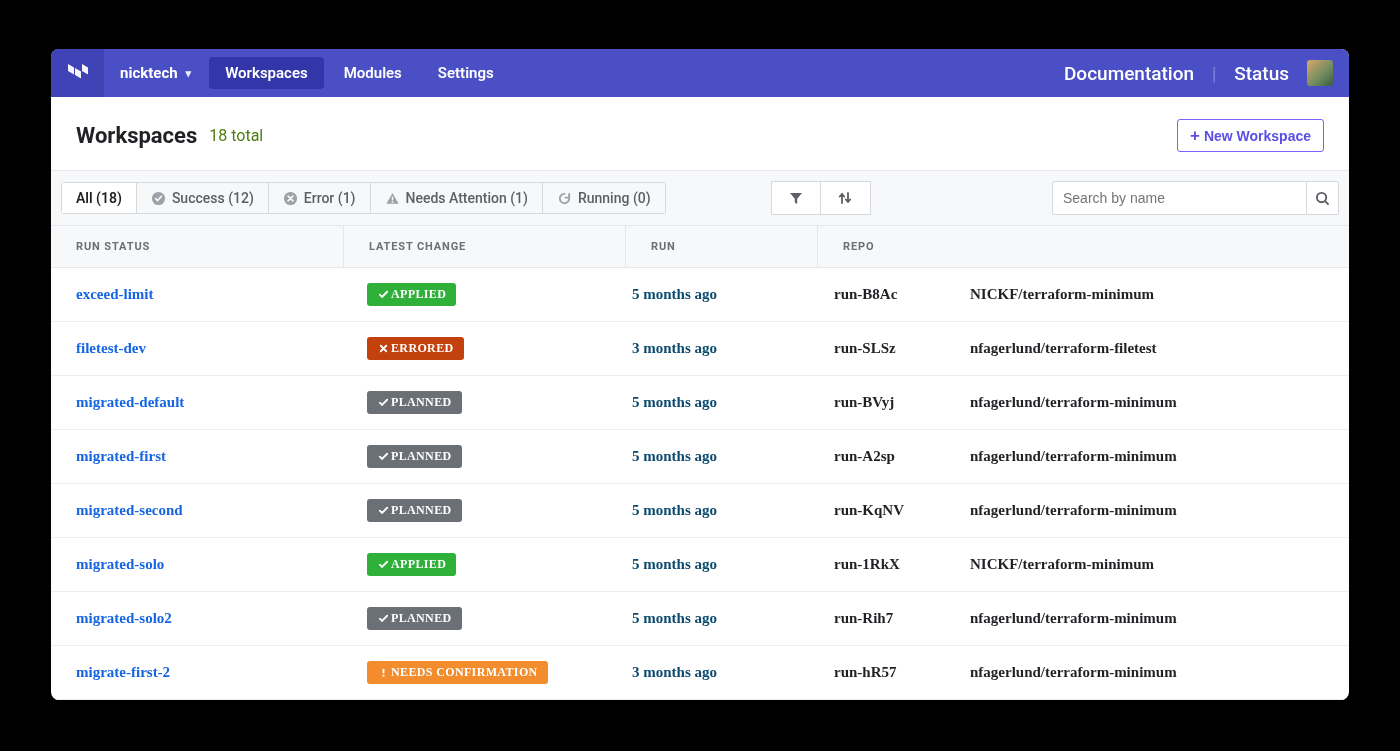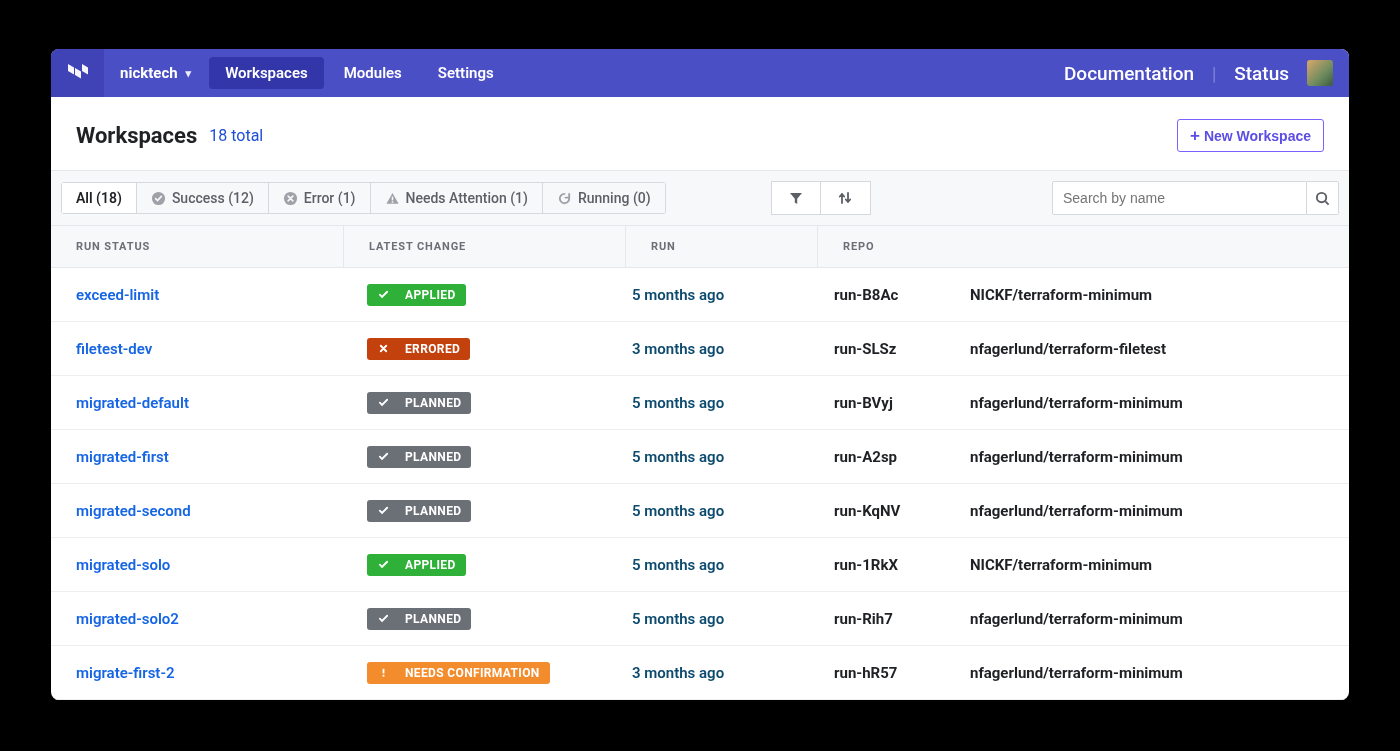--- a/index.html
+++ b/index.html
@@ -92,21 +92,21 @@
       display: flex;
       align-items: center;
       padding: 22px 25px 18px;
     }
     .page-header h1 {
       font-size: 22px;
       font-weight: 700;
     }
     .page-header .count {
       margin-left: 12px;
-      color: #1d4ed8;
+      color: #4d7c0f;
       font-size: 16px;
     }
     .btn-new {
       margin-left: auto;
       border: 1px solid #7b61ff;
       color: #5c4ee5;
       background: #fff;
       border-radius: 3px;
       padding: 7px 12px;
       font-weight: 600;
@@ -213,35 +213,35 @@
     .thead .th:first-child { padding-left: 25px; }
     .thead .th:last-child { border-right: none; }
     .tbody { }
     .trow {
       display: grid;
       grid-template-columns: 293px 282px 192px 152px 1fr;
       border-bottom: 1px solid #eceef1;
       align-items: center;
       height: 54px;
     }
-    .trow > div { padding: 0 25px; }
+    .trow > div { padding: 0 25px; font-family: Liberation Serif, serif; }
     .trow .wsname a {
       color: #1565e5;
       font-weight: 600;
       text-decoration: none;
       font-size: 15px;
     }
     .trow .runstatus { padding-left: 23px; }
     .trow .latest { font-weight: 600; font-size: 15px; color: #0c4a6e; padding-left: 6px; }
     .trow .runid { font-weight: 700; font-size: 15px; padding-left: 16px; }
     .trow .repo { font-weight: 700; font-size: 15px; padding-left: 0; }
     .badge {
       display: inline-flex;
       align-items: center;
-      gap: 16px;
+      gap: 2px;
       border-radius: 3px;
       padding: 4px 10px;
       font-size: 12px;
       font-weight: 700;
       letter-spacing: .03em;
       color: #fff;
       justify-content: center;
     }
     .badge .bicon { width: 12px; height: 12px; display: inline-flex; align-items: center; justify-content: center; }
     .badge .bicon svg { width: 11px; height: 11px; }

